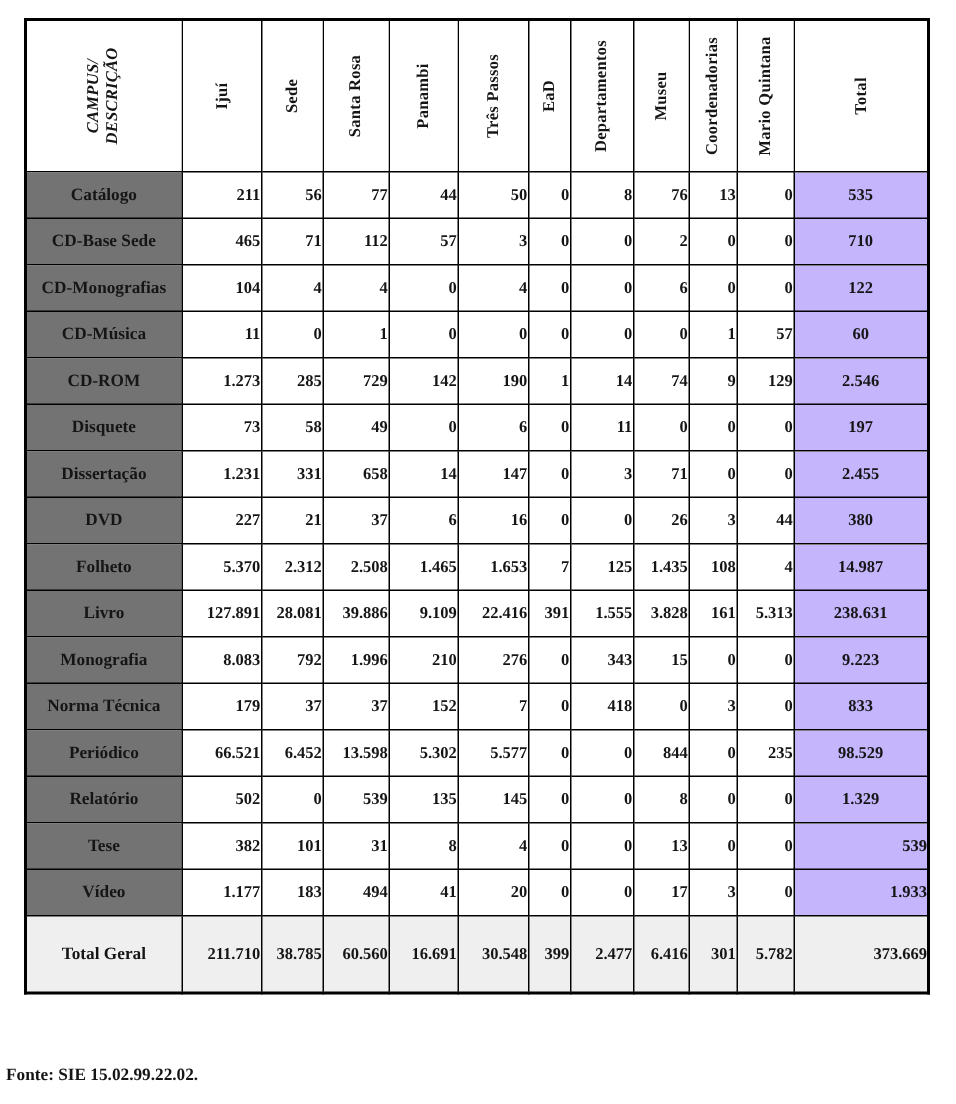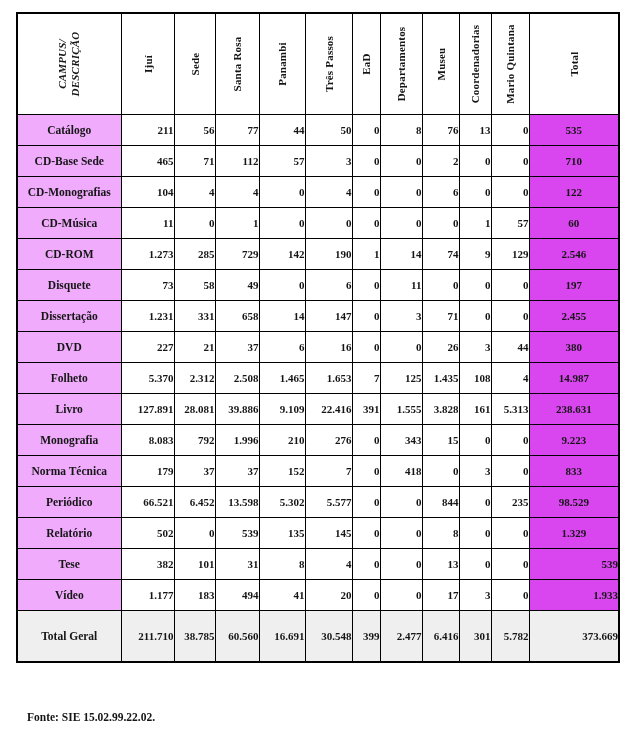--- a/index.html
+++ b/index.html
@@ -42,43 +42,43 @@
     font-style: italic;
     font-size: 11px;
   }
 
   
   tbody tr { height: 31px; }
   th.rowlabel {
     font-weight: 700;
     font-size: 11.5px;
     text-align: center;
-    background: #f0abfc;
+    background: #737373;
   }
   td.num {
     font-weight: 700;
     font-size: 11px;
     text-align: right;
     padding-right: 5px;
     background: #fff;
   }
   td.totalcell {
     font-weight: 700;
     font-size: 11px;
-    background: #d946ef;
+    background: #c4b5fd;
   }
   td.t-center { text-align: center; }
   td.t-right  { text-align: right; padding-right: 4px; }
 
   tr.total-row { height: 51px; }
   tr.total-row th, tr.total-row td { background: var(--total-bg, #efefef); }
 
   .fonte {
     position: absolute;
-    left: 27px; top: 711px;
+    left: 4px; top: 711px;
     font-weight: 700;
     font-size: 11.5px;
     color: #151515;
   }
 </style>
 </head>
 <body>
 
 <div class="sheet">
 

